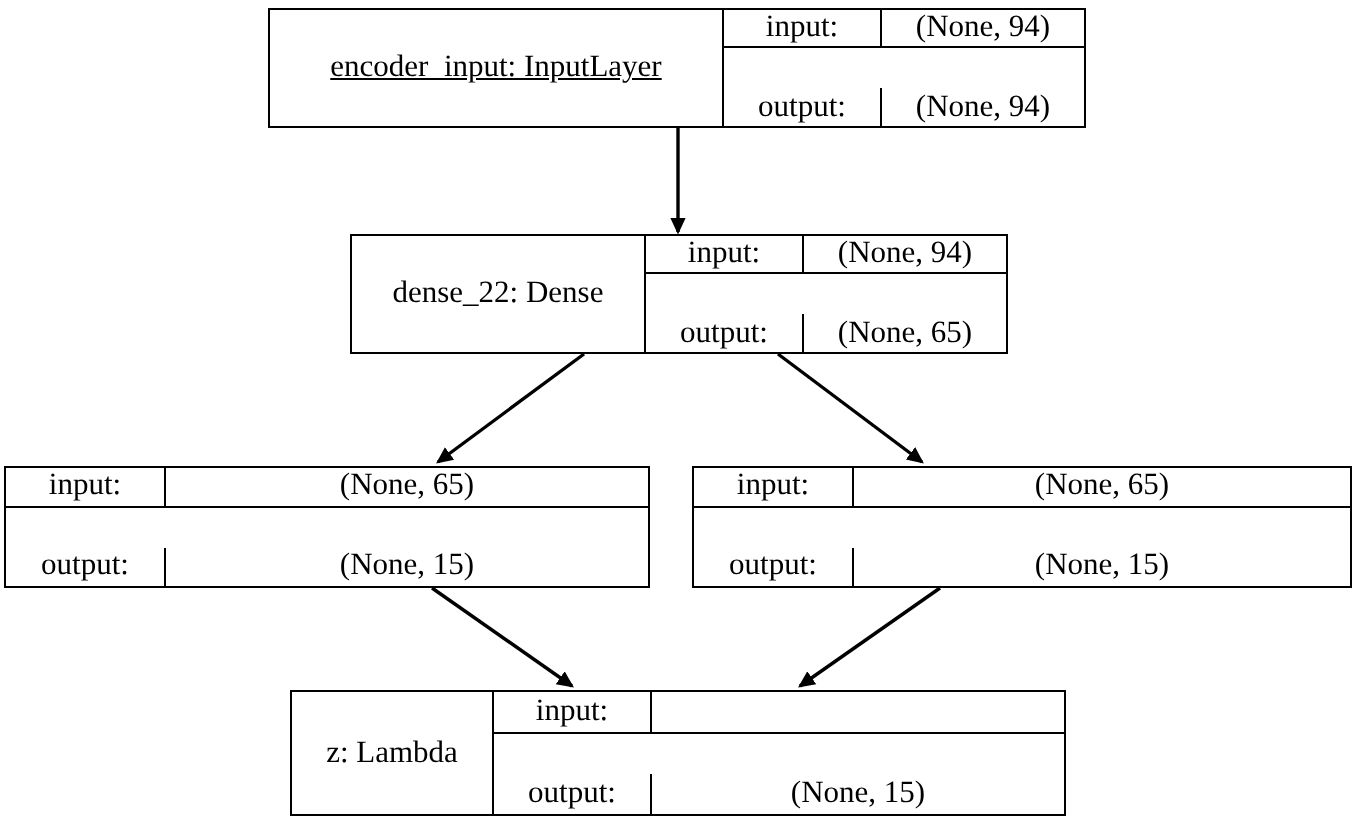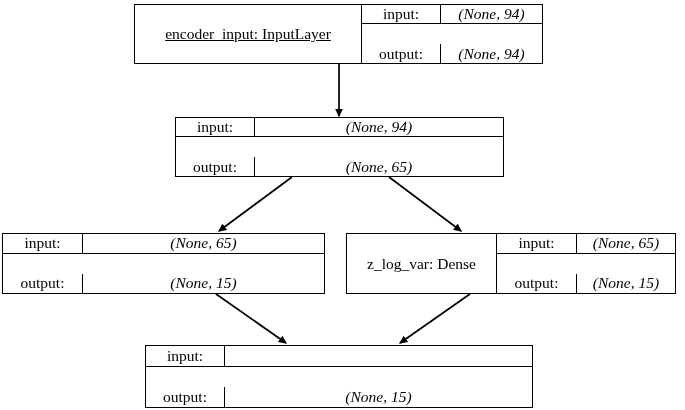--- a/index.html
+++ b/index.html
@@ -68,21 +68,20 @@
   .row-val {
     box-sizing: border-box;
     display: flex;
     align-items: center;
     justify-content: center;
     flex: 1 1 auto;
     font-size: 15.5px;
     color: #000000;
     white-space: nowrap;
     padding: 0 4px;
-    font-style: italic;
   }
 
   
   #node-encoder-input { left: 134px; top: 4px; width: 409px; height: 60px; }
   #node-encoder-input .node-name { width: 227px; text-decoration: underline; }
   #node-encoder-input .row-key { width: 79px; }
 
   #node-dense-22 { left: 175px; top: 117px; width: 329px; height: 60px; }
   #node-dense-22 .node-name { width: 147px; }
   #node-dense-22 .row-key { width: 79px; }
@@ -136,20 +135,21 @@
         <div class="row-val">(None, 94)</div>
       </div>
       <div class="node-row">
         <div class="row-key">output:</div>
         <div class="row-val">(None, 94)</div>
       </div>
     </div>
   </div>
 
   <div class="node" id="node-dense-22">
+    <div class="node-name">dense_22: Dense</div>
     <div class="node-rows">
       <div class="node-row first">
         <div class="row-key">input:</div>
         <div class="row-val">(None, 94)</div>
       </div>
       <div class="node-row">
         <div class="row-key">output:</div>
         <div class="row-val">(None, 65)</div>
       </div>
     </div>
@@ -162,34 +162,34 @@
         <div class="row-val">(None, 65)</div>
       </div>
       <div class="node-row">
         <div class="row-key">output:</div>
         <div class="row-val">(None, 15)</div>
       </div>
     </div>
   </div>
 
   <div class="node" id="node-z-log-var">
-    <div class="node-name">z_log_var: Dense</div>
     <div class="node-rows">
       <div class="node-row first">
         <div class="row-key">input:</div>
         <div class="row-val">(None, 65)</div>
       </div>
       <div class="node-row">
         <div class="row-key">output:</div>
         <div class="row-val">(None, 15)</div>
       </div>
     </div>
   </div>
 
   <div class="node" id="node-z">
+    <div class="node-name">z: Lambda</div>
     <div class="node-rows">
       <div class="node-row first">
         <div class="row-key">input:</div>
       </div>
       <div class="node-row">
         <div class="row-key">output:</div>
         <div class="row-val">(None, 15)</div>
       </div>
     </div>
   </div>

